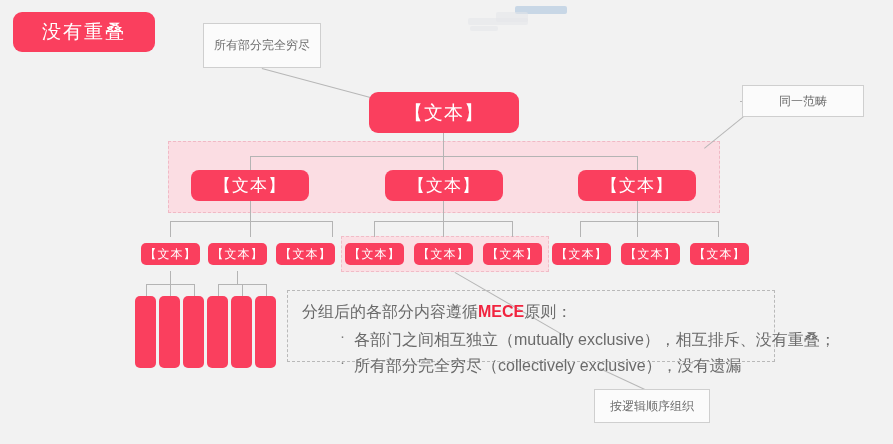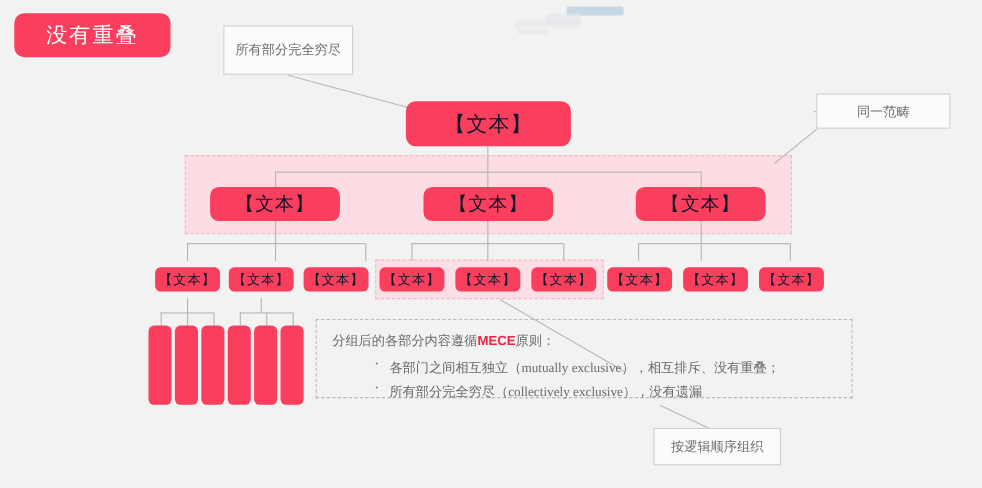--- a/index.html
+++ b/index.html
@@ -22,21 +22,21 @@
   .ln.h{height:1px;}
   .ln.v{width:1px;}
   .diag{position:absolute;height:1px;background:#b7b7b7;transform-origin:0 0;}
 
   
   .band{position:absolute;background:#fbdde3;border:1px dashed #f0b9c5;box-sizing:border-box;}
   .band-sm{position:absolute;background:#fbdfe4;border:1px dashed #f1bcc7;box-sizing:border-box;}
 
   
   .node{
-    position:absolute;background:#fa3f5e;color:#0f172a;
+    position:absolute;background:#fa3f5e;color:#ffffff;
     border-radius:7px;display:flex;align-items:center;justify-content:center;
     letter-spacing:1px;box-sizing:border-box;
   }
   .node-root{border-radius:9px;font-size:19px;}
   .node-l2{border-radius:8px;font-size:17px;}
   .node-l3{border-radius:5px;font-size:12px;}
   .bar{position:absolute;background:#fa3f5e;border-radius:5px;}
 
   
   .title-badge{
@@ -50,26 +50,26 @@
     position:absolute;background:#fbfbfb;border:1px solid #cfcfcf;
     box-sizing:border-box;display:flex;flex-direction:column;
     align-items:center;justify-content:center;
     color:#6d6d6d;font-size:12px;line-height:19px;
   }
   .callout span{display:block;white-space:nowrap;}
 
   
   .note{
     position:absolute;border:1px dashed #b9b9b9;box-sizing:border-box;
-    background:transparent;color:#6a6a6a;font-size:12px;
+    background:transparent;color:#6a6a6a;font-size:16px;
     padding:11px 0 0 14px;
   }
   .note .hdr{white-space:nowrap;}
   .note .hdr em{font-style:normal;color:#f1243f;font-weight:bold;}
-  .note ul{list-style:none;margin:7px 0 0 0;padding:0 0 0 38px;font-family:Liberation Serif, serif;}
+  .note ul{list-style:none;margin:7px 0 0 0;padding:0 0 0 38px;}
   .note li{white-space:nowrap;margin-bottom:5px;position:relative;padding-left:14px;}
   .note li:before{content:"\00B7";position:absolute;left:0;top:-3px;font-size:15px;color:#7a7a7a;}
 </style>
 </head>
 <body>
 
 <div id="canvas">
 
   <div class="wm wm-blue" style="left:515px;top:6px;width:52px;height:8px;"></div>
   <div class="wm" style="left:496px;top:12px;width:32px;height:10px;"></div>

